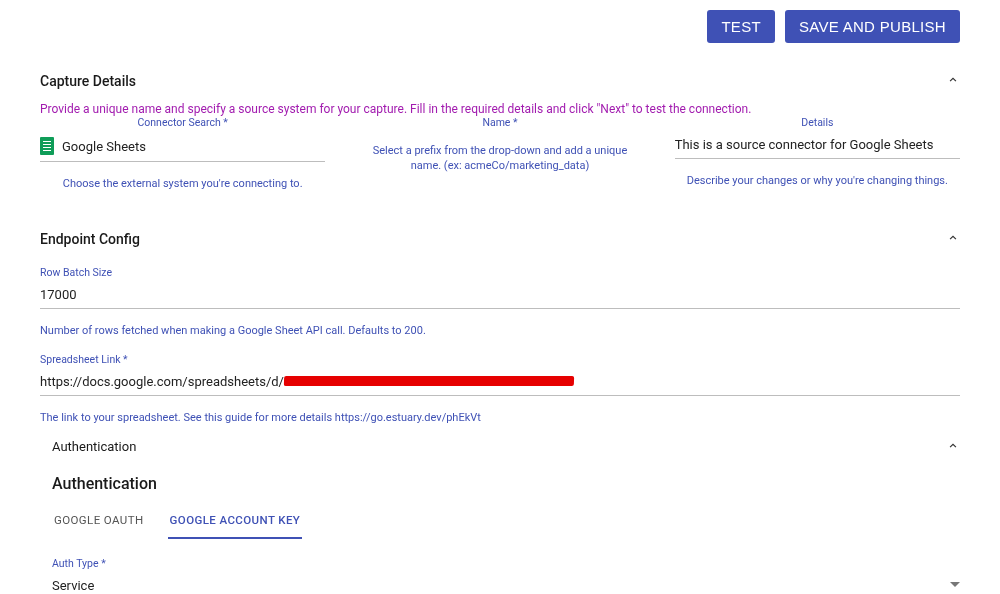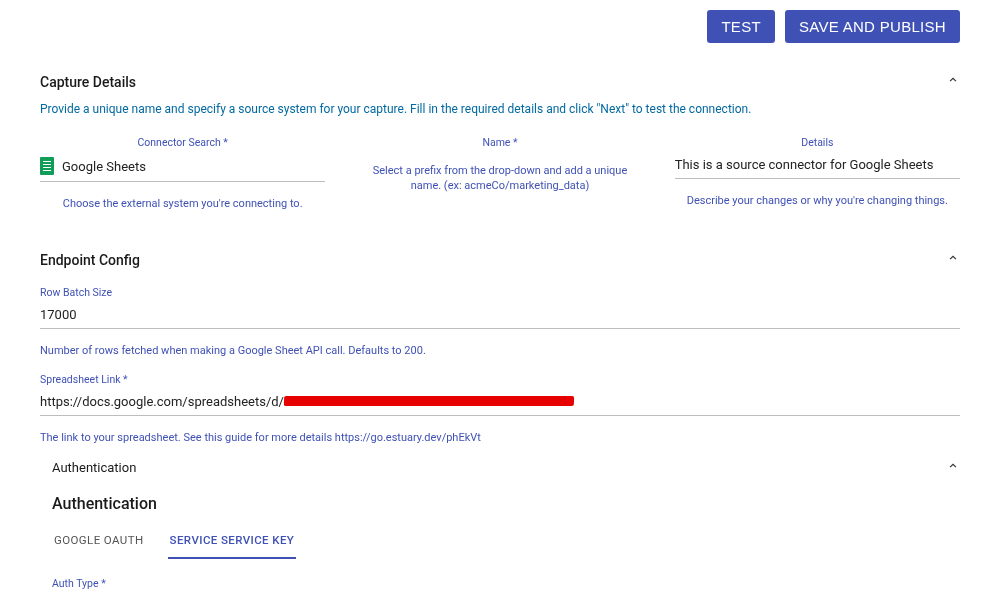--- a/index.html
+++ b/index.html
@@ -1,25 +1,25 @@
 <!DOCTYPE html>
 <html><head>
   <meta charset="utf-8">
   <style>
     * { box-sizing: border-box; margin: 0; padding: 0; }
     body { font-family: -apple-system, BlinkMacSystemFont, "Segoe UI", Roboto, Helvetica, Arial, sans-serif; font-size: 13px; color: #1a1a1a; background: #fff; }
     .page { padding: 10px 40px 30px 40px; max-width: 1000px; margin: 0 auto; }
     .topbar { display: flex; justify-content: flex-end; gap: 10px; margin-bottom: 30px; }
     .btn { background: #3f51b5; color: #fff; border: none; padding: 8px 14px; font-size: 15px; letter-spacing: 0.3px; border-radius: 3px; cursor: pointer; font-weight: 500; }
-    .section-header { display: flex; justify-content: space-between; align-items: center; margin-bottom: 12px; }
+    .section-header { display: flex; justify-content: space-between; align-items: flex-start; margin-bottom: 12px; }
     .section-title { font-size: 14px; font-weight: 500; color: #1a1a1a; }
     .section-subtitle { font-size: 16px; font-weight: 500; color: #1a1a1a; margin-bottom: 14px; }
     .chevron { cursor: pointer; }
     .chevron svg { width: 14px; height: 14px; }
-    .desc { font-size: 12px; color: #0369a1; margin-bottom: 20px; }
+    .desc { font-size: 12px; color: #a21caf; }
     .row3 { display: flex; gap: 32px; margin-bottom: 40px; text-align: center; }
     .col { flex: 1; min-width: 0; }
     .label { font-size: 10.5px; color: #3f51b5; margin-bottom: 4px; display: block; }
     .field-line { display: flex; align-items: center; font-size: 13px; color: #222; padding: 4px 0 6px 0; border-bottom: 1px solid #bdbdbd; }
     .helper { font-size: 11px; color: #3f51b5; margin-top: 14px; line-height: 1.4; }
     .gs-icon { width: 14px; height: 18px; margin-right: 8px; background: #0f9d58; position: relative; border-radius: 1px; }
     .gs-icon::after { content: ""; position: absolute; top: 4px; left: 3px; right: 3px; bottom: 4px; background: repeating-linear-gradient(to bottom, #fff 0, #fff 1.5px, #0f9d58 1.5px, #0f9d58 3px); }
     .full-field { margin-bottom: 14px; }
     .full-field .field-line { width: 100%; }
     .redacted { display:inline-block; width: 290px; height: 10px; background: #e60000; border-radius: 2px; transform: skewX(-2deg); vertical-align: middle; }
@@ -108,21 +108,21 @@
           <path d="M7 14l5-5 5 5" fill="none" stroke="#333" stroke-width="2"></path>
         </svg>
     </div>
   </div>
 
   <div class="auth-block">
     <div class="section-subtitle">Authentication</div>
 
     <div class="tabs">
       <div class="tab">GOOGLE OAUTH</div>
-      <div class="tab active">SERVICE SERVICE KEY</div>
+      <div class="tab active">GOOGLE ACCOUNT KEY</div>
     </div>
 
     <div class="full-field">
       <span class="label">Auth Type *</span>
       <div class="select-field">
         <span>Service</span>
         <span class="caret">
           <svg viewBox="0 0 10 10">
               <path d="M0 2 L5 7 L10 2 Z"></path>
             </svg>

